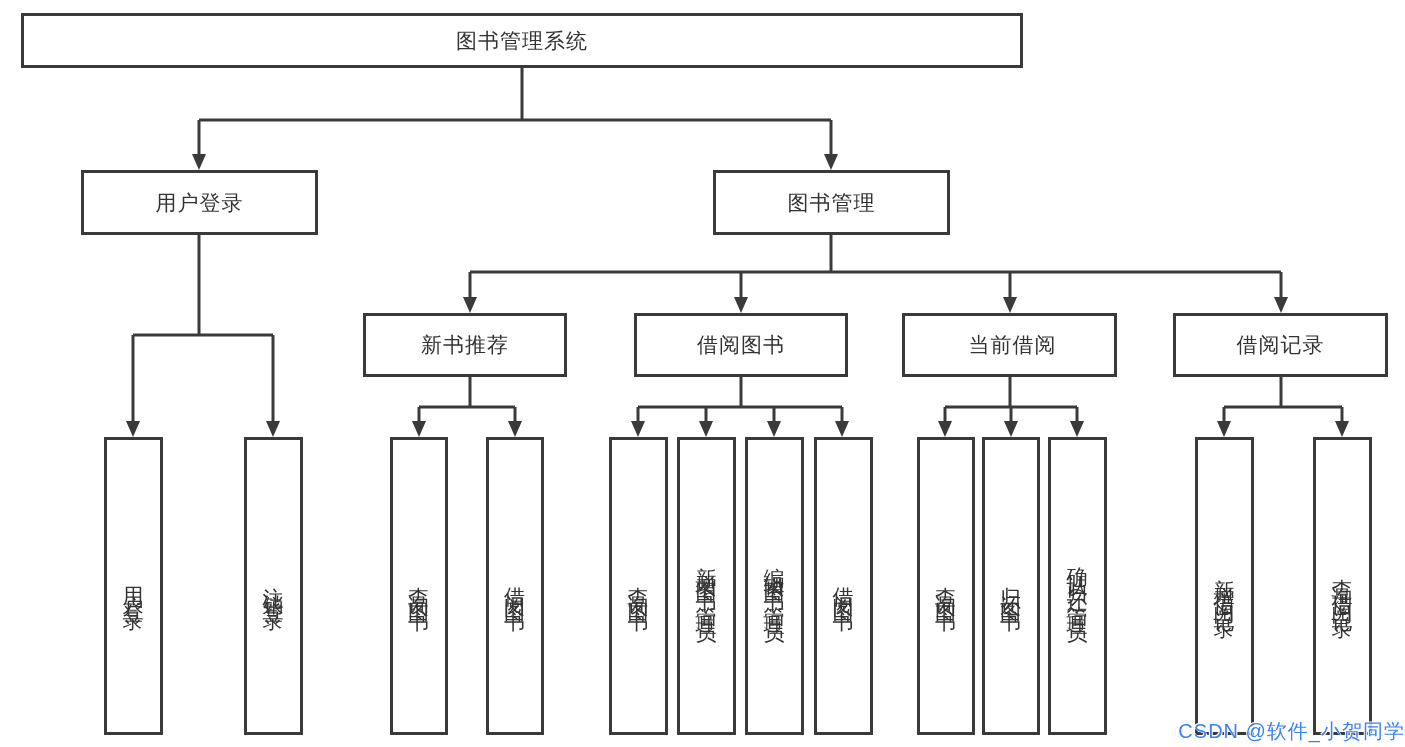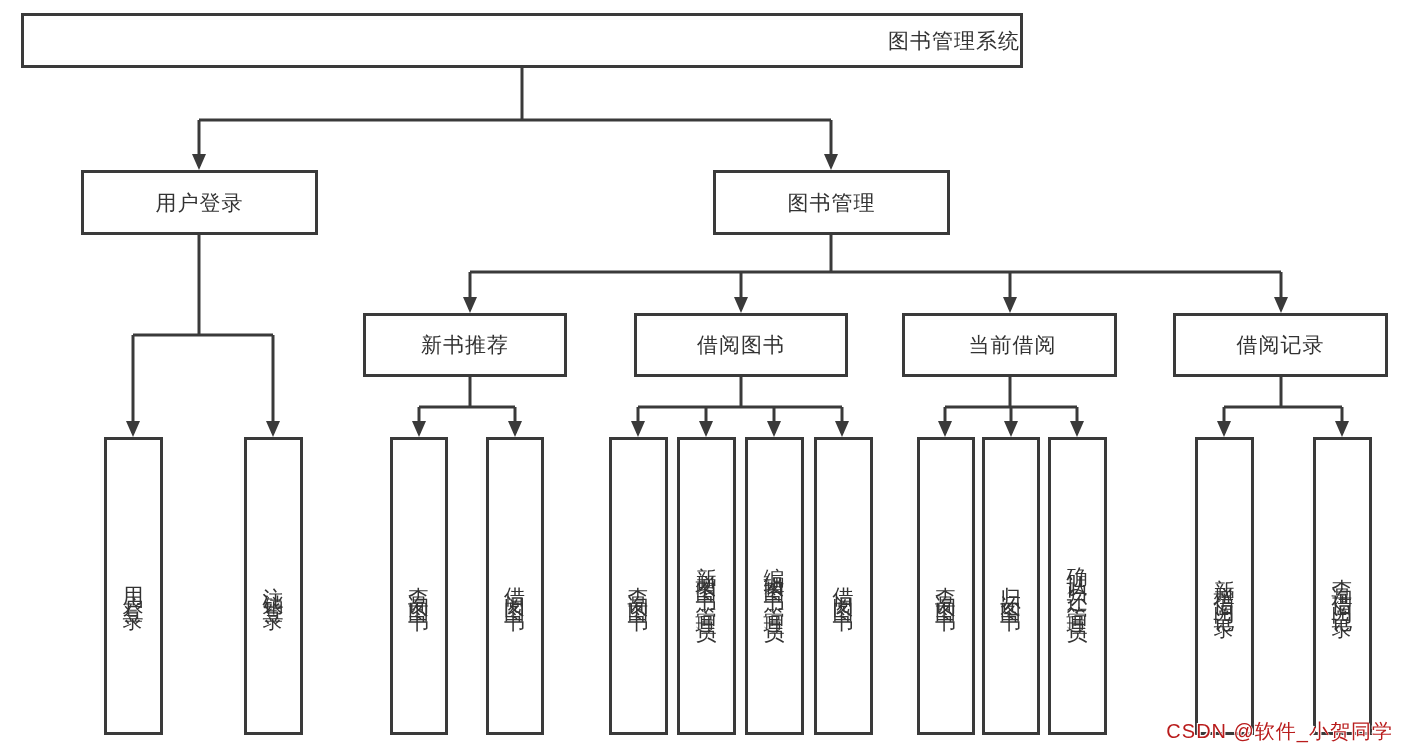--- a/index.html
+++ b/index.html
@@ -28,24 +28,24 @@
     font-size:21px;
     letter-spacing:8px;
     line-height:1.1;
     white-space:nowrap;
   }
   .lv2{width:237px;height:65px;top:170px;}
   .lv3{height:64px;top:313px;}
   .leaf{width:59px;height:298px;top:437px;}
   #watermark{
     position:absolute;
-    right:12px;
+    right:0;
     bottom:2px;
     font-size:20px;
-    color:#b91c1c;
+    color:#3b82f6;
     letter-spacing:1px;
     text-shadow:1px 1px 0 #ffffff, -1px -1px 0 #ffffff;
     z-index:10;
     white-space:nowrap;
   }
 </style>
 </head>
 <body>
 
 <div id="canvas">
@@ -93,21 +93,21 @@
       <line x1="1011" y1="407" x2="1011" y2="433" marker-end="url(#arrow)"></line>
       <line x1="1077" y1="407" x2="1077" y2="433" marker-end="url(#arrow)"></line>
 
       <line x1="1281" y1="377" x2="1281" y2="407"></line>
       <line x1="1224" y1="407" x2="1342" y2="407"></line>
       <line x1="1224" y1="407" x2="1224" y2="433" marker-end="url(#arrow)"></line>
       <line x1="1342" y1="407" x2="1342" y2="433" marker-end="url(#arrow)"></line>
     </g>
   </svg>
 
-  <div class="box" style="left:21px;top:13px;width:1002px;height:55px;justify-content:flex-end;">
+  <div class="box" style="left:21px;top:13px;width:1002px;height:55px;">
     <span class="h-label">图书管理系统</span>
   </div>
 
   <div class="box lv2" style="left:81px;">
     <span class="h-label">用户登录</span>
   </div>
   <div class="box lv2" style="left:713px;">
     <span class="h-label">图书管理</span>
   </div>
 

